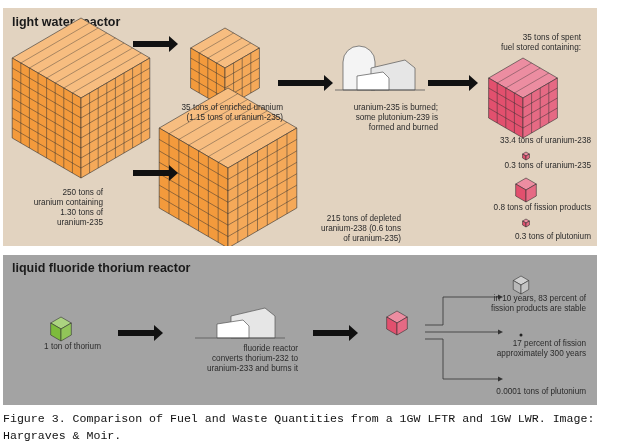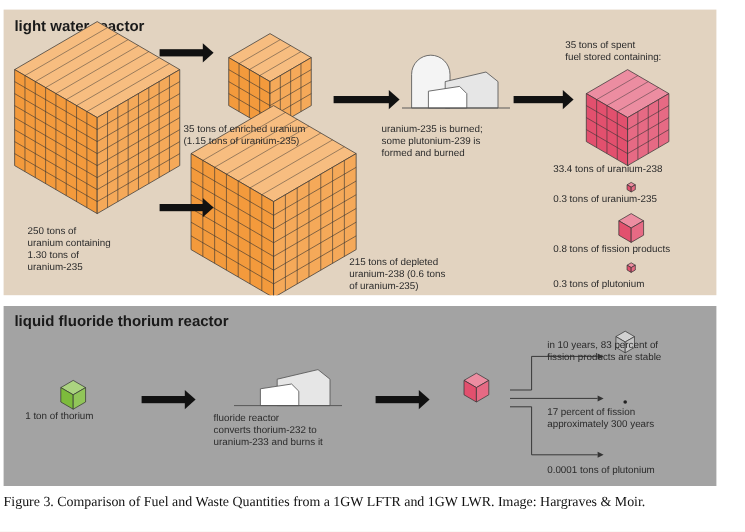--- a/index.html
+++ b/index.html
@@ -1,23 +1,23 @@
 <!DOCTYPE html>
 <html><head>
 <meta charset="utf-8">
 <style>
   html,body{margin:0;padding:0;background:#fff;}
   body{width:621px;height:443px;position:relative;overflow:hidden;font-family:"Liberation Sans",sans-serif;}
   .panel{position:absolute;left:3px;width:594px;}
   #lwr{top:8px;height:238px;background:#e2d3c0;}
   #lftr{top:255px;height:150px;background:#a3a3a3;}
   .ptitle{position:absolute;left:9px;font-weight:bold;font-size:12.5px;color:#1a1a1a;}
-  .lbl{position:absolute;font-size:8.2px;line-height:10px;color:#2b2b2b;text-align:left;}
+  .lbl{position:absolute;font-size:8.2px;line-height:10px;color:#2b2b2b;text-align:right;}
   svg{position:absolute;left:0;top:0;}
-  #caption{position:absolute;left:3px;top:410px;width:615px;font-family:Liberation Serif, serif;font-size:11.6px;line-height:17px;color:#111;}
+  #caption{position:absolute;left:3px;top:410px;width:615px;font-family:Liberation Mono, monospace;font-size:11.6px;line-height:17px;color:#111;}
 </style>
 </head>
 <body>
 
 <div id="lwr" class="panel">
   <div class="ptitle" style="top:7px">light water reactor</div>
   <svg id="lwr-svg" width="594" height="238">
       <g>
         <polygon points="78,90 146.8,50 78,10 9.200000000000003,50" fill="#f7bd80" stroke="#333" stroke-width="0.6"></polygon>
         <polygon points="78,90 9.200000000000003,50 9.200000000000003,130 78,170" fill="#f39a3c" stroke="#333" stroke-width="0.6"></polygon>
@@ -229,21 +229,21 @@
       <polygon points="495,74.5 500,77 495,79.5" fill="#333"></polygon>
       <polygon points="495,121.5 500,124 495,126.5" fill="#333"></polygon>
     </svg>
 
   <div class="lbl" style="left:18px;top:87px;width:80px">1 ton of thorium</div>
   <div class="lbl" style="left:175px;top:89px;width:120px">
     <div>fluoride reactor</div>
     <div>converts thorium-232 to</div>
     <div>uranium-233 and burns it</div>
   </div>
-  <div class="lbl" style="left:453px;top:28px;width:130px">
+  <div class="lbl" style="left:453px;top:39px;width:130px">
     <div>in 10 years, 83 percent of</div>
     <div>fission products are stable</div>
   </div>
   <div class="lbl" style="left:453px;top:84px;width:130px">
     <div>17 percent of fission</div>
     <div>approximately 300 years</div>
   </div>
   <div class="lbl" style="left:453px;top:132px;width:130px">0.0001 tons of plutonium</div>
 </div>
 

